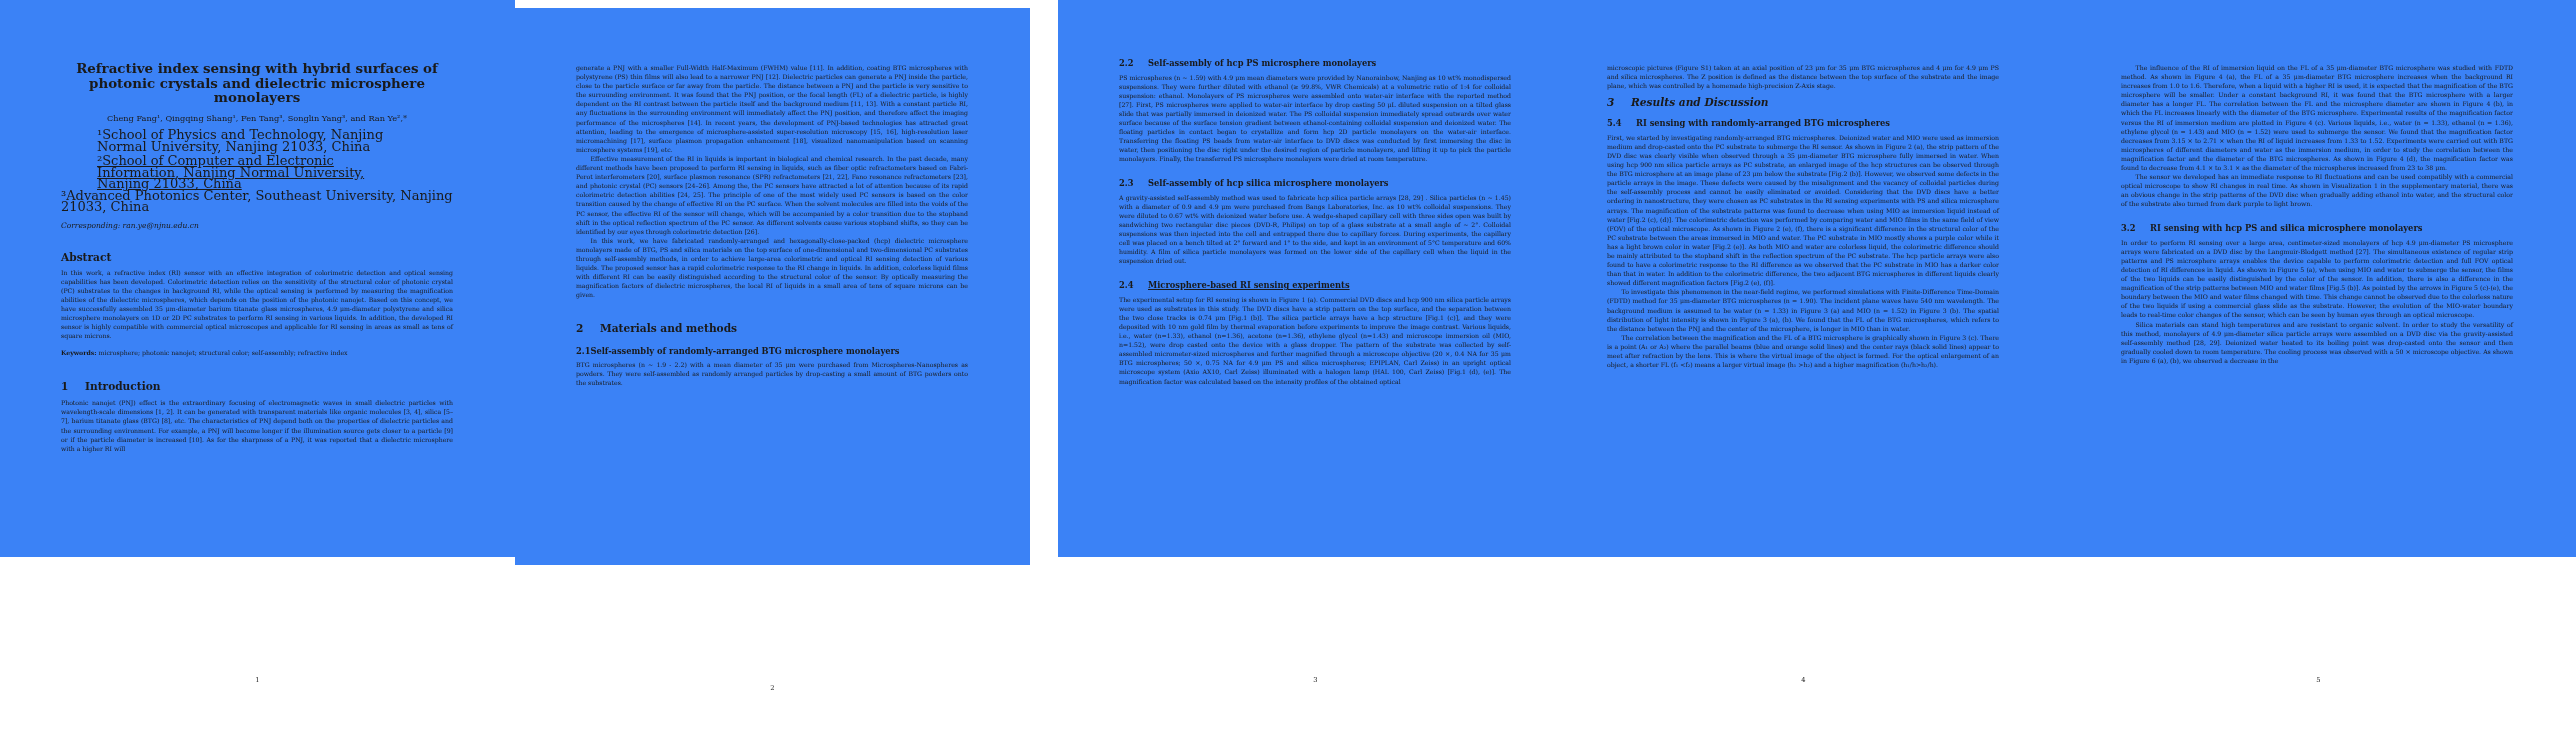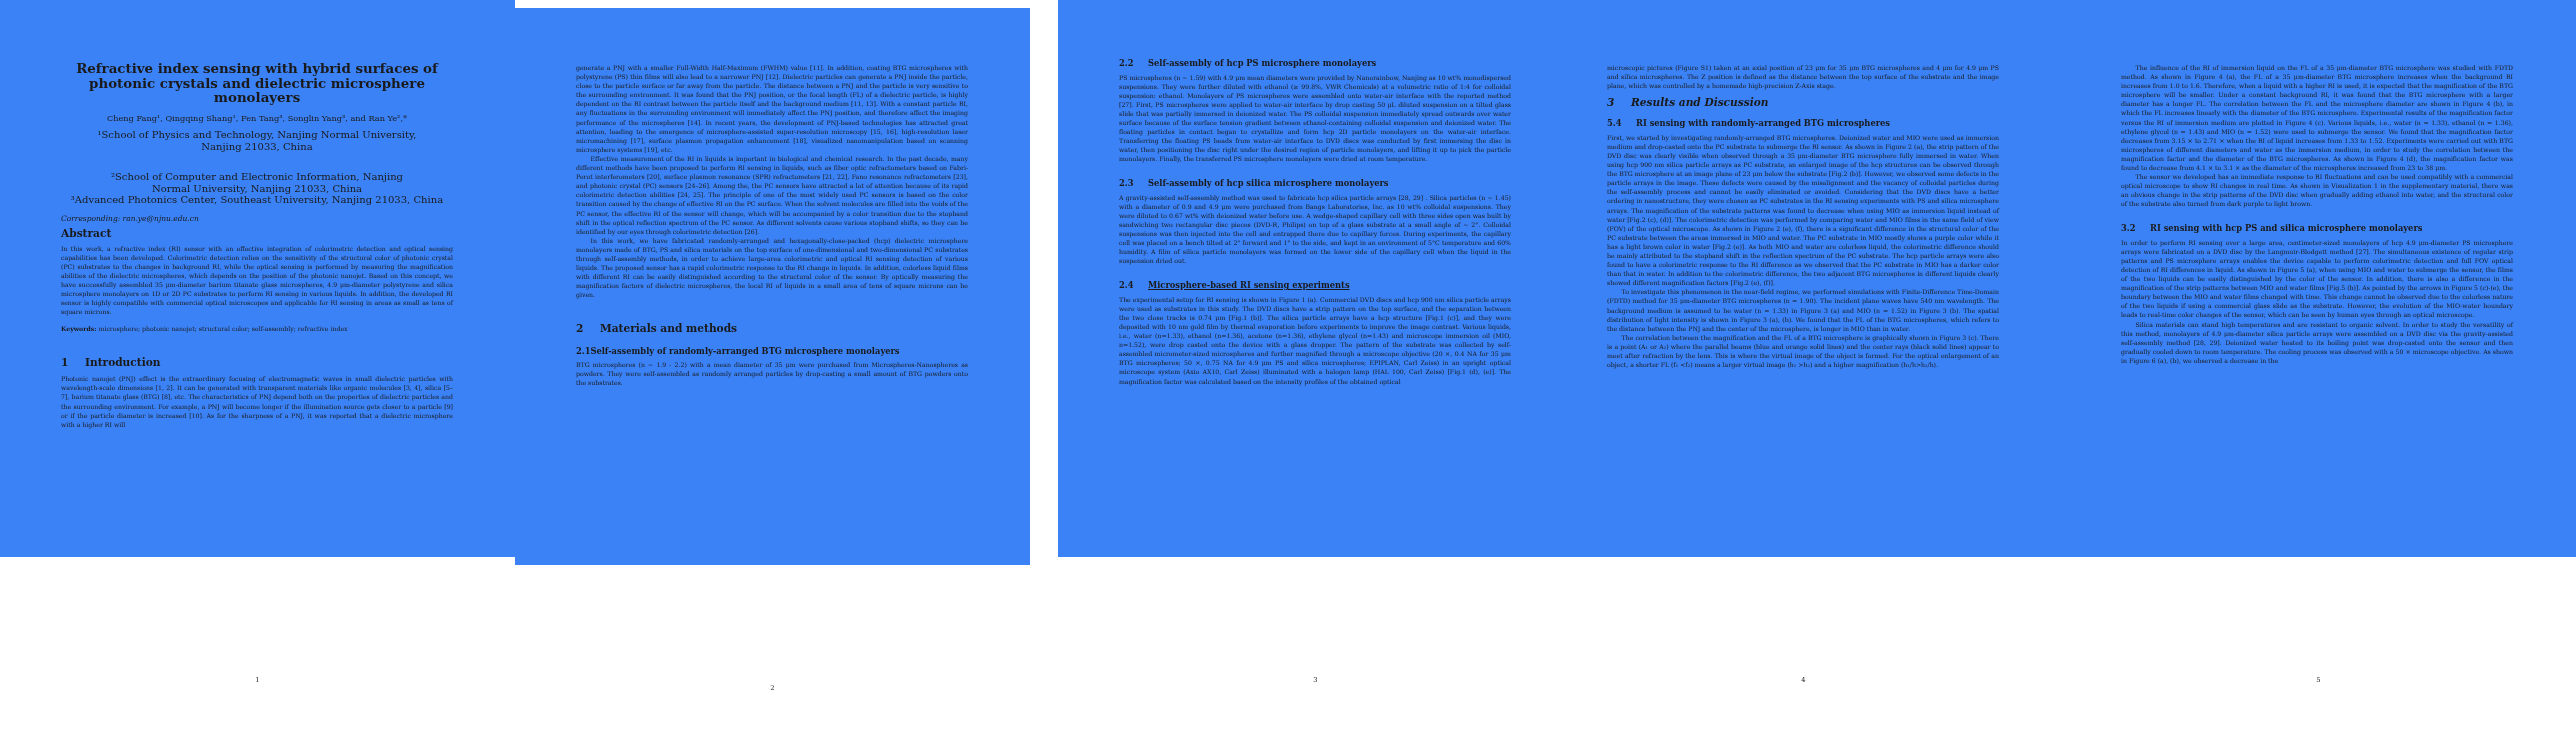--- a/index.html
+++ b/index.html
@@ -5,42 +5,42 @@
   html, body { margin: 0; padding: 0; background: #ffffff; }
   body { width: 2576px; height: 729px; position: relative; overflow: hidden; color: #1a1a1a;
          font-family: "DejaVu Serif", "Liberation Serif", serif; }
   .page { position: absolute; top: 0; width: 515px; height: 557px; background: #3b82f6; }
   .page .col { position: absolute; left: 61px; width: 392px; top: 0; }
   .page-num { position: absolute; top: 676px; width: 100%; text-align: center; font-size: 6.7px; }
   p { margin: 0; font-size: 6.2px; line-height: 9.1px; text-align: justify; hyphens: none; }
   p.indent { text-indent: 14.6px; }
   h1.title { font-size: 13.4px; line-height: 14.6px; font-weight: bold; text-align: center; margin: 0; }
   .authors { font-size: 8.2px; text-align: center; margin-top: 8.5px; }
-  .affil { font-size: 10px; text-align: center; line-height: 11.5px; }
+  .affil { font-size: 13px; text-align: left; line-height: 11.5px; }
   .corr { font-size: 7.5px; font-style: italic; }
   h2.sec { font-size: 10.6px; font-weight: bold; margin: 0; line-height: 13.4px; }
   h3.sub { font-size: 8.3px; font-weight: bold; margin: 0; line-height: 11px; }
   .secnum { display: inline-block; width: 24px; }
   .subnum { display: inline-block; width: 29px; }
   .kw-label { font-weight: bold; }
 </style>
 </head>
 <body>
 
 <div class="page" style="left:0px;">
   <div class="col" style="left:61px;width:392px;">
     <h1 class="title" style="margin-top:61px;padding:0 12px;">Refractive index sensing with hybrid surfaces of photonic crystals and dielectric microsphere monolayers</h1>
     <div class="authors">Cheng Fang¹, Qingqing Shang¹, Fen Tang³, Songlin Yang³, and Ran Ye²,*</div>
     <div style="margin-top:6px;">
       <div class="affil" style="padding:0 36px;">¹School of Physics and Technology, Nanjing Normal University, Nanjing 21033, China</div>
-      <div class="affil" style="padding:0 36px;margin-top:19px;">²School of Computer and Electronic Information, Nanjing Normal University, Nanjing 21033, China</div>
+      <div class="affil" style="padding:0 36px;margin-top:3px;text-decoration:underline;">²School of Computer and Electronic Information, Nanjing Normal University, Nanjing 21033, China</div>
       <div class="affil">³Advanced Photonics Center, Southeast University, Nanjing 21033, China</div>
     </div>
     <div class="corr" style="margin-top:8px;">Corresponding: ran.ye@njnu.edu.cn</div>
-    <h2 class="sec" style="margin-top:4px;">Abstract</h2>
+    <h2 class="sec" style="margin-top:21px;">Abstract</h2>
     <p style="margin-top:3.6px;">In this work, a refractive index (RI) sensor with an effective integration of colorimetric detection and optical sensing capabilities has been developed. Colorimetric detection relies on the sensitivity of the structural color of photonic crystal (PC) substrates to the changes in background RI, while the optical sensing is performed by measuring the magnification abilities of the dielectric microspheres, which depends on the position of the photonic nanojet. Based on this concept, we have successfully assembled 35 μm-diameter barium titanate glass microspheres, 4.9 μm-diameter polystyrene and silica microsphere monolayers on 1D or 2D PC substrates to perform RI sensing in various liquids. In addition, the developed RI sensor is highly compatible with commercial optical microscopes and applicable for RI sensing in areas as small as tens of square microns.</p>
     <p style="margin-top:7.3px;">
       <span class="kw-label">Keywords:</span>
       <span>microsphere; photonic nanojet; structural color; self-assembly; refractive index</span>
     </p>
     <h2 class="sec" style="margin-top:23px;">
       <span class="secnum">1</span><span>Introduction</span>
     </h2>
     <p style="margin-top:4.9px;">Photonic nanojet (PNJ) effect is the extraordinary focusing of electromagnetic waves in small dielectric particles with wavelength-scale dimensions [1, 2]. It can be generated with transparent materials like organic molecules [3, 4], silica [5–7], barium titanate glass (BTG) [8], etc. The characteristics of PNJ depend both on the properties of dielectric particles and the surrounding environment. For example, a PNJ will become longer if the illumination source gets closer to a particle [9] or if the particle diameter is increased [10]. As for the sharpness of a PNJ, it was reported that a dielectric microsphere with a higher RI will</p>
   </div>

